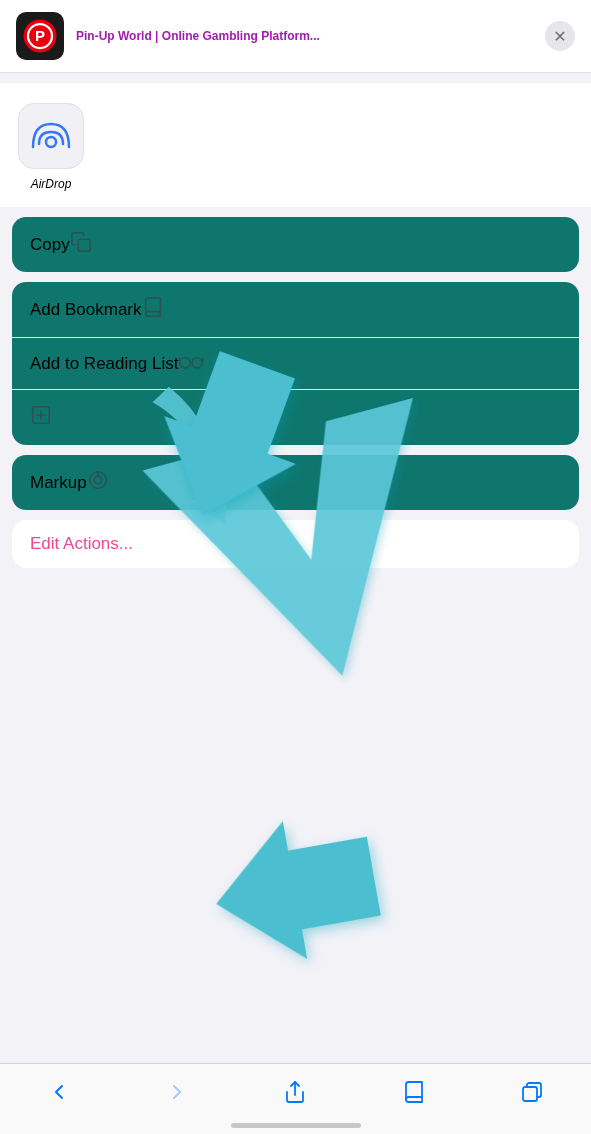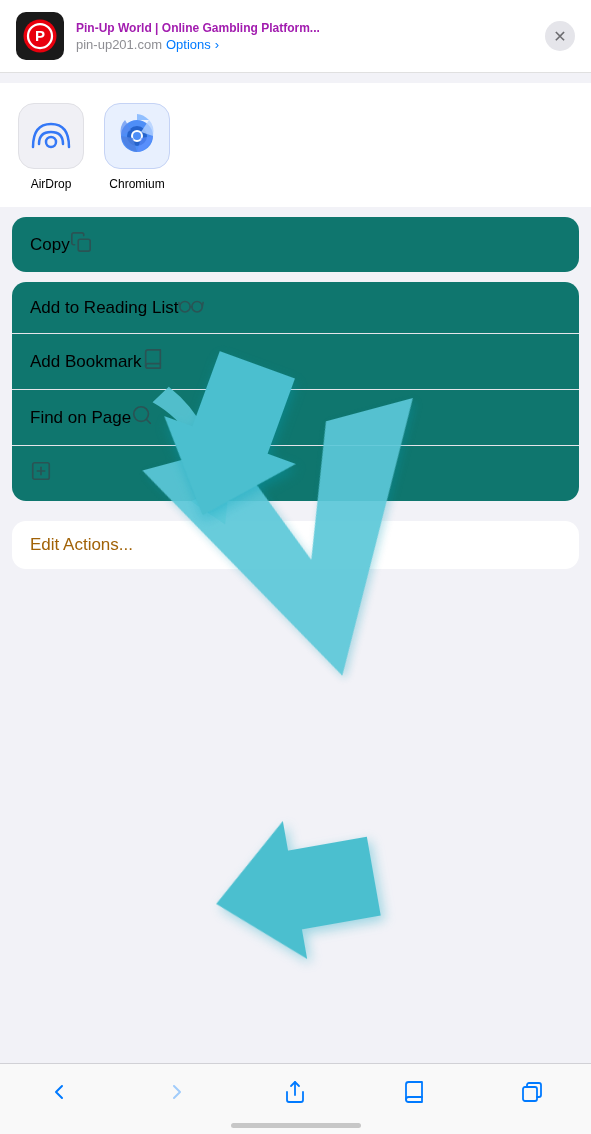--- a/index.html
+++ b/index.html
@@ -83,20 +83,21 @@
       overflow-x: auto;
       margin-top: 10px;
     }
     .share-item {
       display: flex;
       flex-direction: column;
       align-items: center;
       gap: 8px;
       cursor: pointer;
       min-width: 70px;
+      font-style: italic;
     }
     .share-item-icon {
       width: 66px;
       height: 66px;
       border-radius: 16px;
       display: flex;
       align-items: center;
       justify-content: center;
       overflow: hidden;
     }
@@ -148,21 +149,21 @@
     
     .edit-actions {
       background: #ffffff;
       border-radius: 14px;
       margin: 10px 12px;
       padding: 14px 18px;
       cursor: pointer;
     }
     .edit-actions-label {
       font-size: 17px;
-      color: #a16207;
+      color: #ec4899;
     }
 
     
     .bottom-toolbar {
       position: fixed;
       bottom: 0;
       width: 591px;
       background: #f9f9f9;
       border-top: 1px solid #d1d1d6;
       padding: 10px 0 24px;
@@ -215,25 +216,20 @@
   <div class="header-icon">
 
     <svg viewBox="0 0 48 48" xmlns="http://www.w3.org/2000/svg">
       <circle cx="24" cy="24" r="22" fill="#e8000d"></circle>
       <circle cx="24" cy="24" r="16" fill="none" stroke="#fff" stroke-width="3"></circle>
       <text x="24" y="31" text-anchor="middle" fill="#fff" font-size="20" font-weight="bold" font-family="Arial">P</text>
     </svg>
   </div>
   <div class="header-text">
     <div class="header-title">Pin-Up World | Online Gambling Platform...</div>
-    <div class="header-url-row">
-      <span class="header-url">pin-up201.com</span>
-      <span class="header-options">Options</span>
-      <span class="header-chevron">›</span>
-    </div>
   </div>
   <button class="close-btn">
     <span>✕</span>
   </button>
 </div>
 
 <div class="share-row">
 
   <div class="share-item">
     <div class="share-item-icon airdrop-icon">
@@ -241,93 +237,78 @@
         <circle cx="22" cy="28" r="5" fill="none" stroke="#3478f6" stroke-width="2.5"></circle>
         <path d="M10 30 Q10 18 22 18 Q34 18 34 30" fill="none" stroke="#3478f6" stroke-width="2.5" stroke-linecap="round"></path>
         <path d="M4 33 Q4 10 22 10 Q40 10 40 33" fill="none" stroke="#3478f6" stroke-width="2.5" stroke-linecap="round"></path>
       </svg>
     </div>
     <span class="share-item-label">AirDrop</span>
   </div>
 
 
 
-  <div class="share-item">
-    <div class="share-item-icon" style="background:#e8f0fe; border:1px solid #c5d3f5;">
-      <svg width="44" height="44" viewBox="0 0 44 44" xmlns="http://www.w3.org/2000/svg">
-        <circle cx="22" cy="22" r="16" fill="#4e8ef7"></circle>
-        <circle cx="22" cy="22" r="10" fill="#2563cc"></circle>
-        <circle cx="22" cy="22" r="6" fill="white"></circle>
-        <circle cx="22" cy="22" r="4" fill="#4e8ef7"></circle>
-        <path d="M22 6 H34 Q28 0 22 0 Z" fill="#7ab3ff" opacity="0.8"></path>
-        <path d="M34 6 Q40 12 38 22 L26 18 Z" fill="#b0d0ff" opacity="0.8"></path>
-        <path d="M38 22 Q34 36 22 38 L26 24 Z" fill="#6090ff" opacity="0.6"></path>
-        <path d="M22 38 Q10 36 6 22 L18 24 Z" fill="#4e7fe0" opacity="0.8"></path>
-        <path d="M6 22 Q4 12 10 6 L16 16 Z" fill="#5a8cf0" opacity="0.7"></path>
-      </svg>
-    </div>
-    <span class="share-item-label">Chromium</span>
-  </div>
 </div>
 
 <div class="menu-section">
   <div class="menu-item">
     <span class="menu-item-label">Copy</span>
     <span class="menu-item-icon">
       <svg width="22" height="22" viewBox="0 0 24 24" fill="none" stroke="currentColor" stroke-width="1.8" stroke-linecap="round" stroke-linejoin="round">
         <rect x="9" y="9" width="13" height="13" rx="2"></rect>
         <path d="M5 15H4a2 2 0 0 1-2-2V4a2 2 0 0 1 2-2h9a2 2 0 0 1 2 2v1"></path>
       </svg>
     </span>
   </div>
 </div>
 
 <div class="menu-section">
+  <div class="menu-item">
+    <span class="menu-item-label">Add Bookmark</span>
+    <span class="menu-item-icon">
+      <svg width="22" height="22" viewBox="0 0 24 24" fill="none" stroke="currentColor" stroke-width="1.8" stroke-linecap="round" stroke-linejoin="round">
+        <path d="M4 19.5A2.5 2.5 0 0 1 6.5 17H20"></path>
+        <path d="M6.5 2H20v20H6.5A2.5 2.5 0 0 1 4 19.5v-15A2.5 2.5 0 0 1 6.5 2z"></path>
+      </svg>
+    </span>
+  </div>
   <div class="menu-item">
     <span class="menu-item-label">Add to Reading List</span>
     <span class="menu-item-icon">
       <svg width="26" height="18" viewBox="0 0 30 18" fill="none" stroke="currentColor" stroke-width="1.8" stroke-linecap="round">
         <circle cx="8" cy="11" r="6" fill="none"></circle>
         <circle cx="22" cy="11" r="6" fill="none"></circle>
         <path d="M14 11 H16"></path>
         <path d="M1 6 L2 11"></path>
         <path d="M29 6 L28 11"></path>
       </svg>
     </span>
   </div>
   <div class="menu-item">
-    <span class="menu-item-label">Add Bookmark</span>
-    <span class="menu-item-icon">
-      <svg width="22" height="22" viewBox="0 0 24 24" fill="none" stroke="currentColor" stroke-width="1.8" stroke-linecap="round" stroke-linejoin="round">
-        <path d="M4 19.5A2.5 2.5 0 0 1 6.5 17H20"></path>
-        <path d="M6.5 2H20v20H6.5A2.5 2.5 0 0 1 4 19.5v-15A2.5 2.5 0 0 1 6.5 2z"></path>
-      </svg>
-    </span>
-  </div>
-  <div class="menu-item">
-    <span class="menu-item-label">Find on Page</span>
-    <span class="menu-item-icon">
-      <svg width="22" height="22" viewBox="0 0 24 24" fill="none" stroke="currentColor" stroke-width="1.8" stroke-linecap="round" stroke-linejoin="round">
-        <circle cx="11" cy="11" r="8"></circle>
-        <line x1="21" y1="21" x2="16.65" y2="16.65"></line>
-      </svg>
-    </span>
-  </div>
-  <div class="menu-item">
     <span class="menu-item-icon">
       <svg width="22" height="22" viewBox="0 0 24 24" fill="none" stroke="currentColor" stroke-width="1.8" stroke-linecap="round" stroke-linejoin="round">
         <rect x="3" y="3" width="18" height="18" rx="2"></rect>
         <line x1="12" y1="8" x2="12" y2="16"></line>
         <line x1="8" y1="12" x2="16" y2="12"></line>
       </svg>
     </span>
   </div>
 </div>
 
 <div class="menu-section">
+  <div class="menu-item">
+    <span class="menu-item-label">Markup</span>
+    <span class="menu-item-icon">
+      <svg width="22" height="22" viewBox="0 0 24 24" fill="none" stroke="currentColor" stroke-width="1.8" stroke-linecap="round" stroke-linejoin="round">
+        <circle cx="12" cy="12" r="9"></circle>
+        <circle cx="12" cy="12" r="4"></circle>
+        <line x1="12" y1="3" x2="12" y2="8"></line>
+      </svg>
+    </span>
+  </div>
 </div>
 
 <div class="edit-actions">
   <span class="edit-actions-label">Edit Actions...</span>
 </div>
 
 <svg class="arrow-overlay" viewBox="0 0 591 1134" xmlns="http://www.w3.org/2000/svg">
 
   <defs>
     <filter id="shadow1" x="-20%" y="-20%" width="140%" height="140%">

